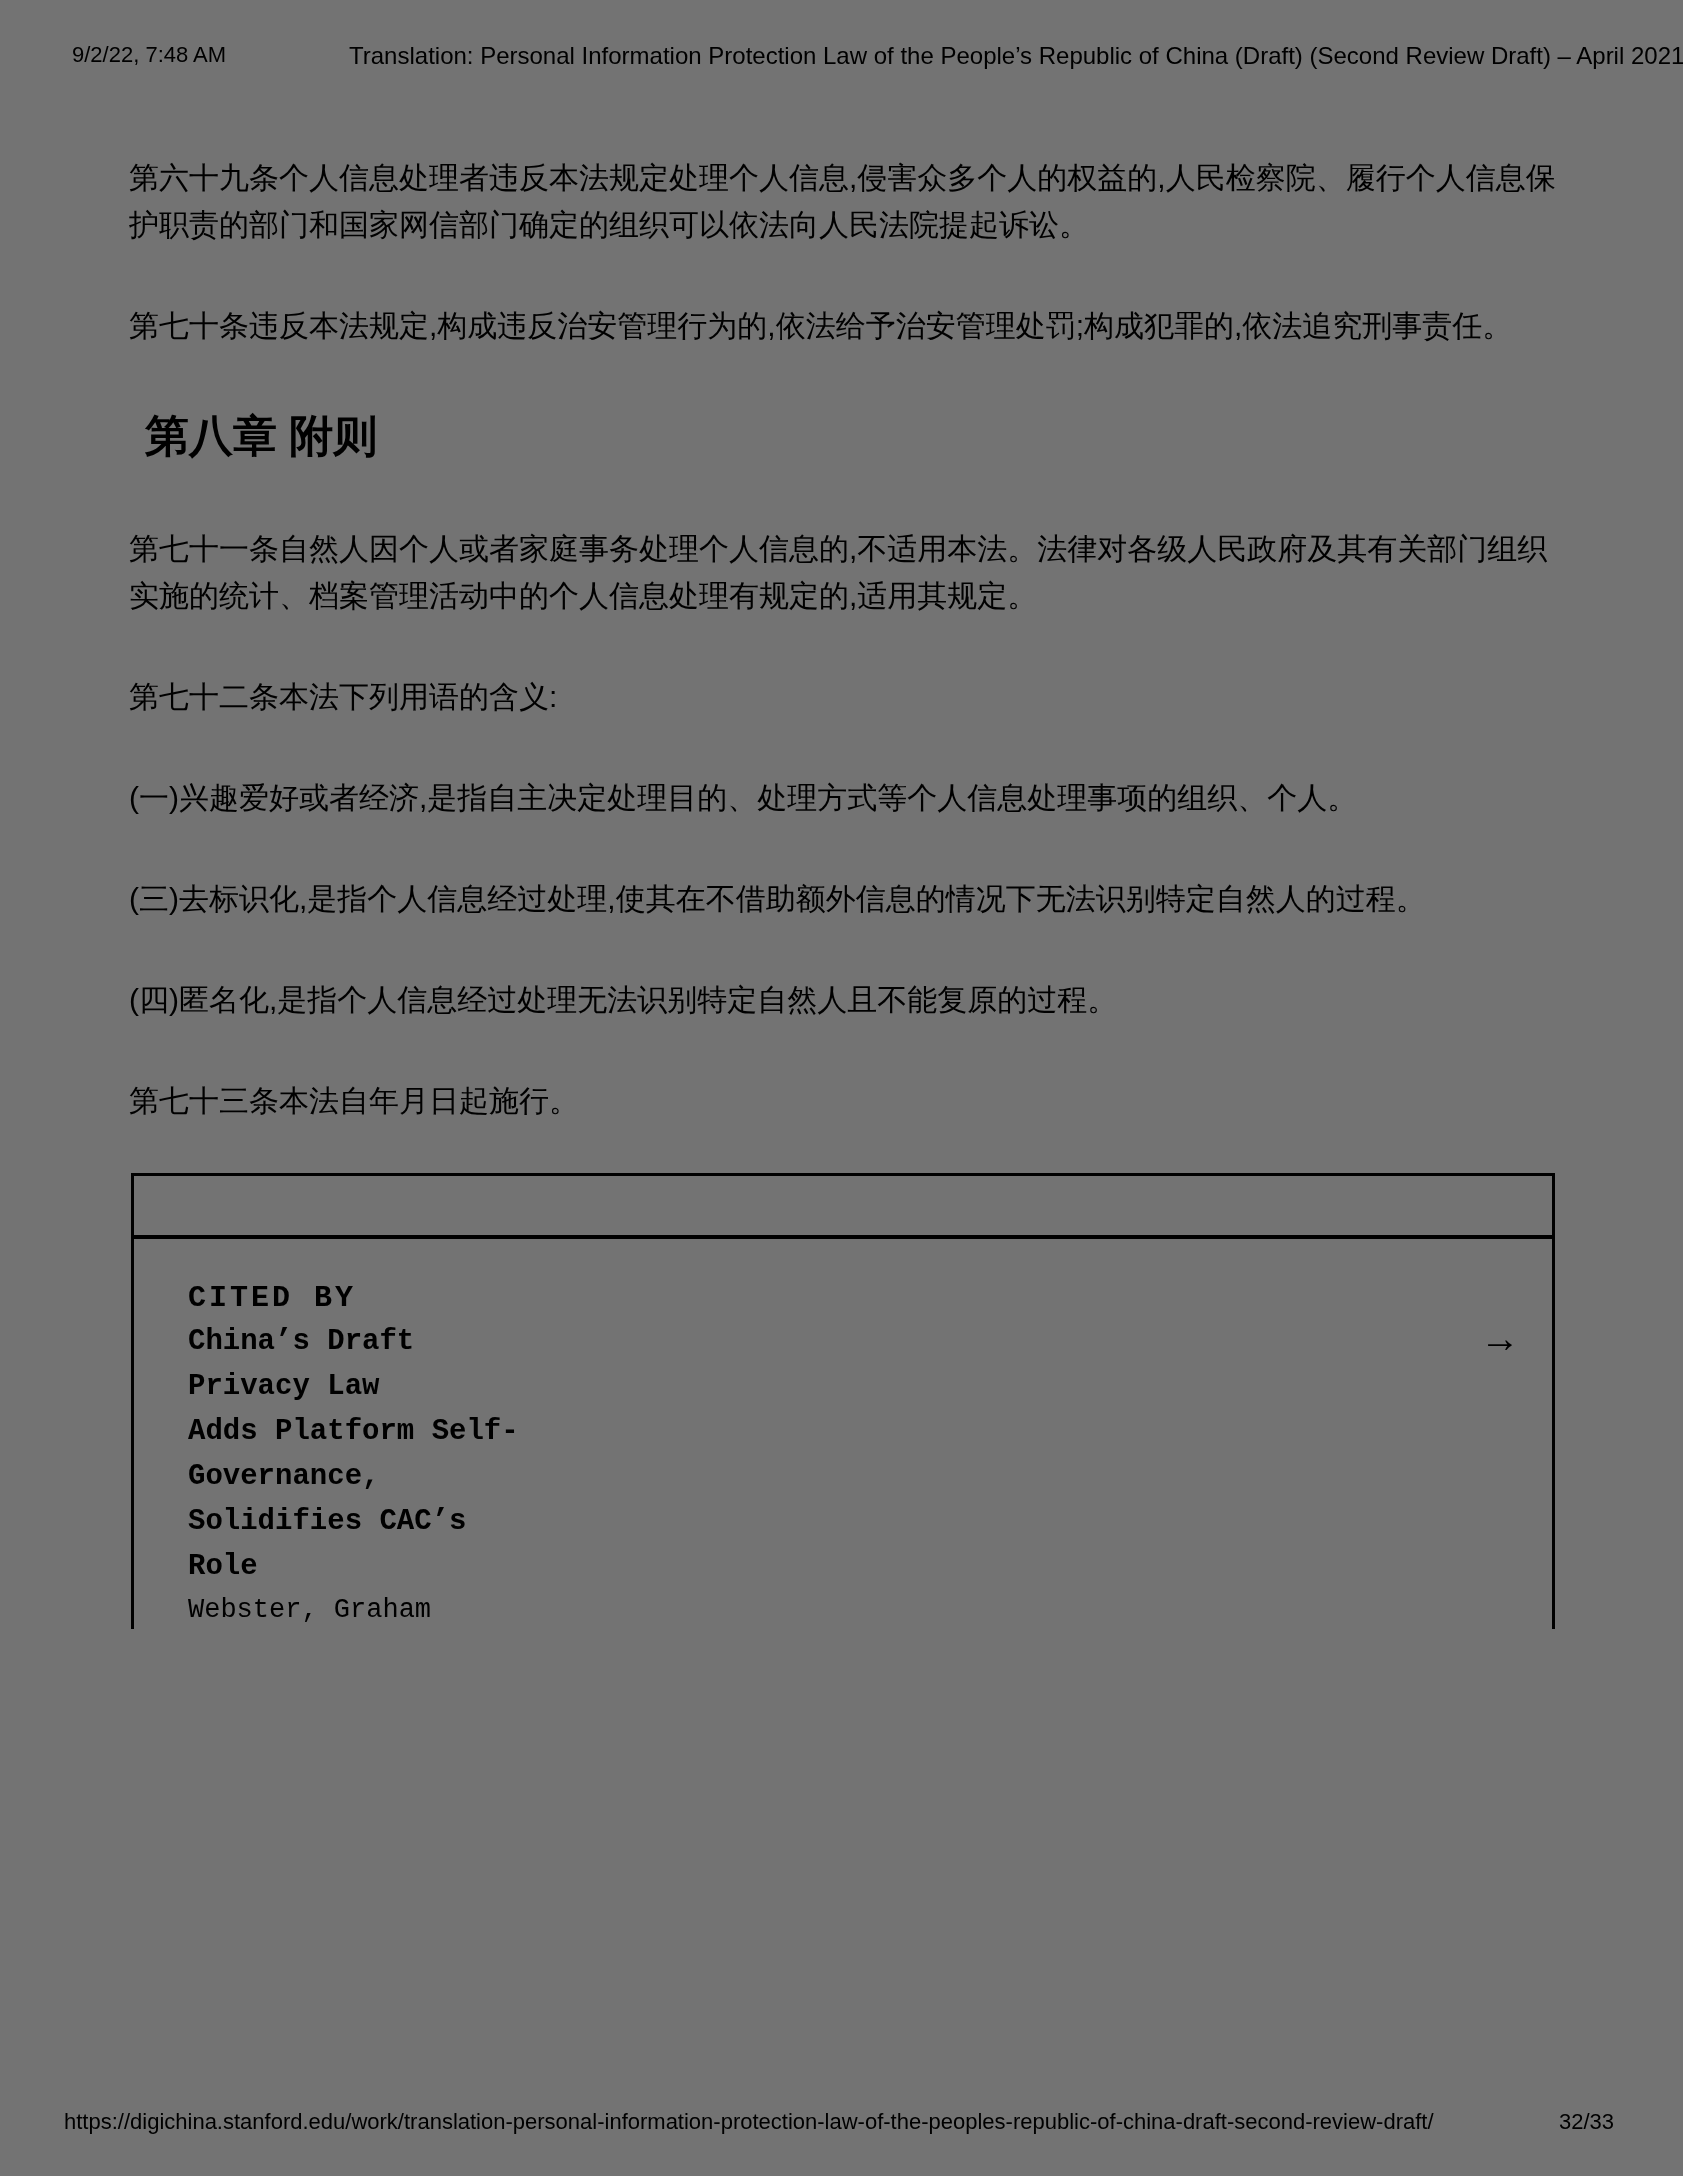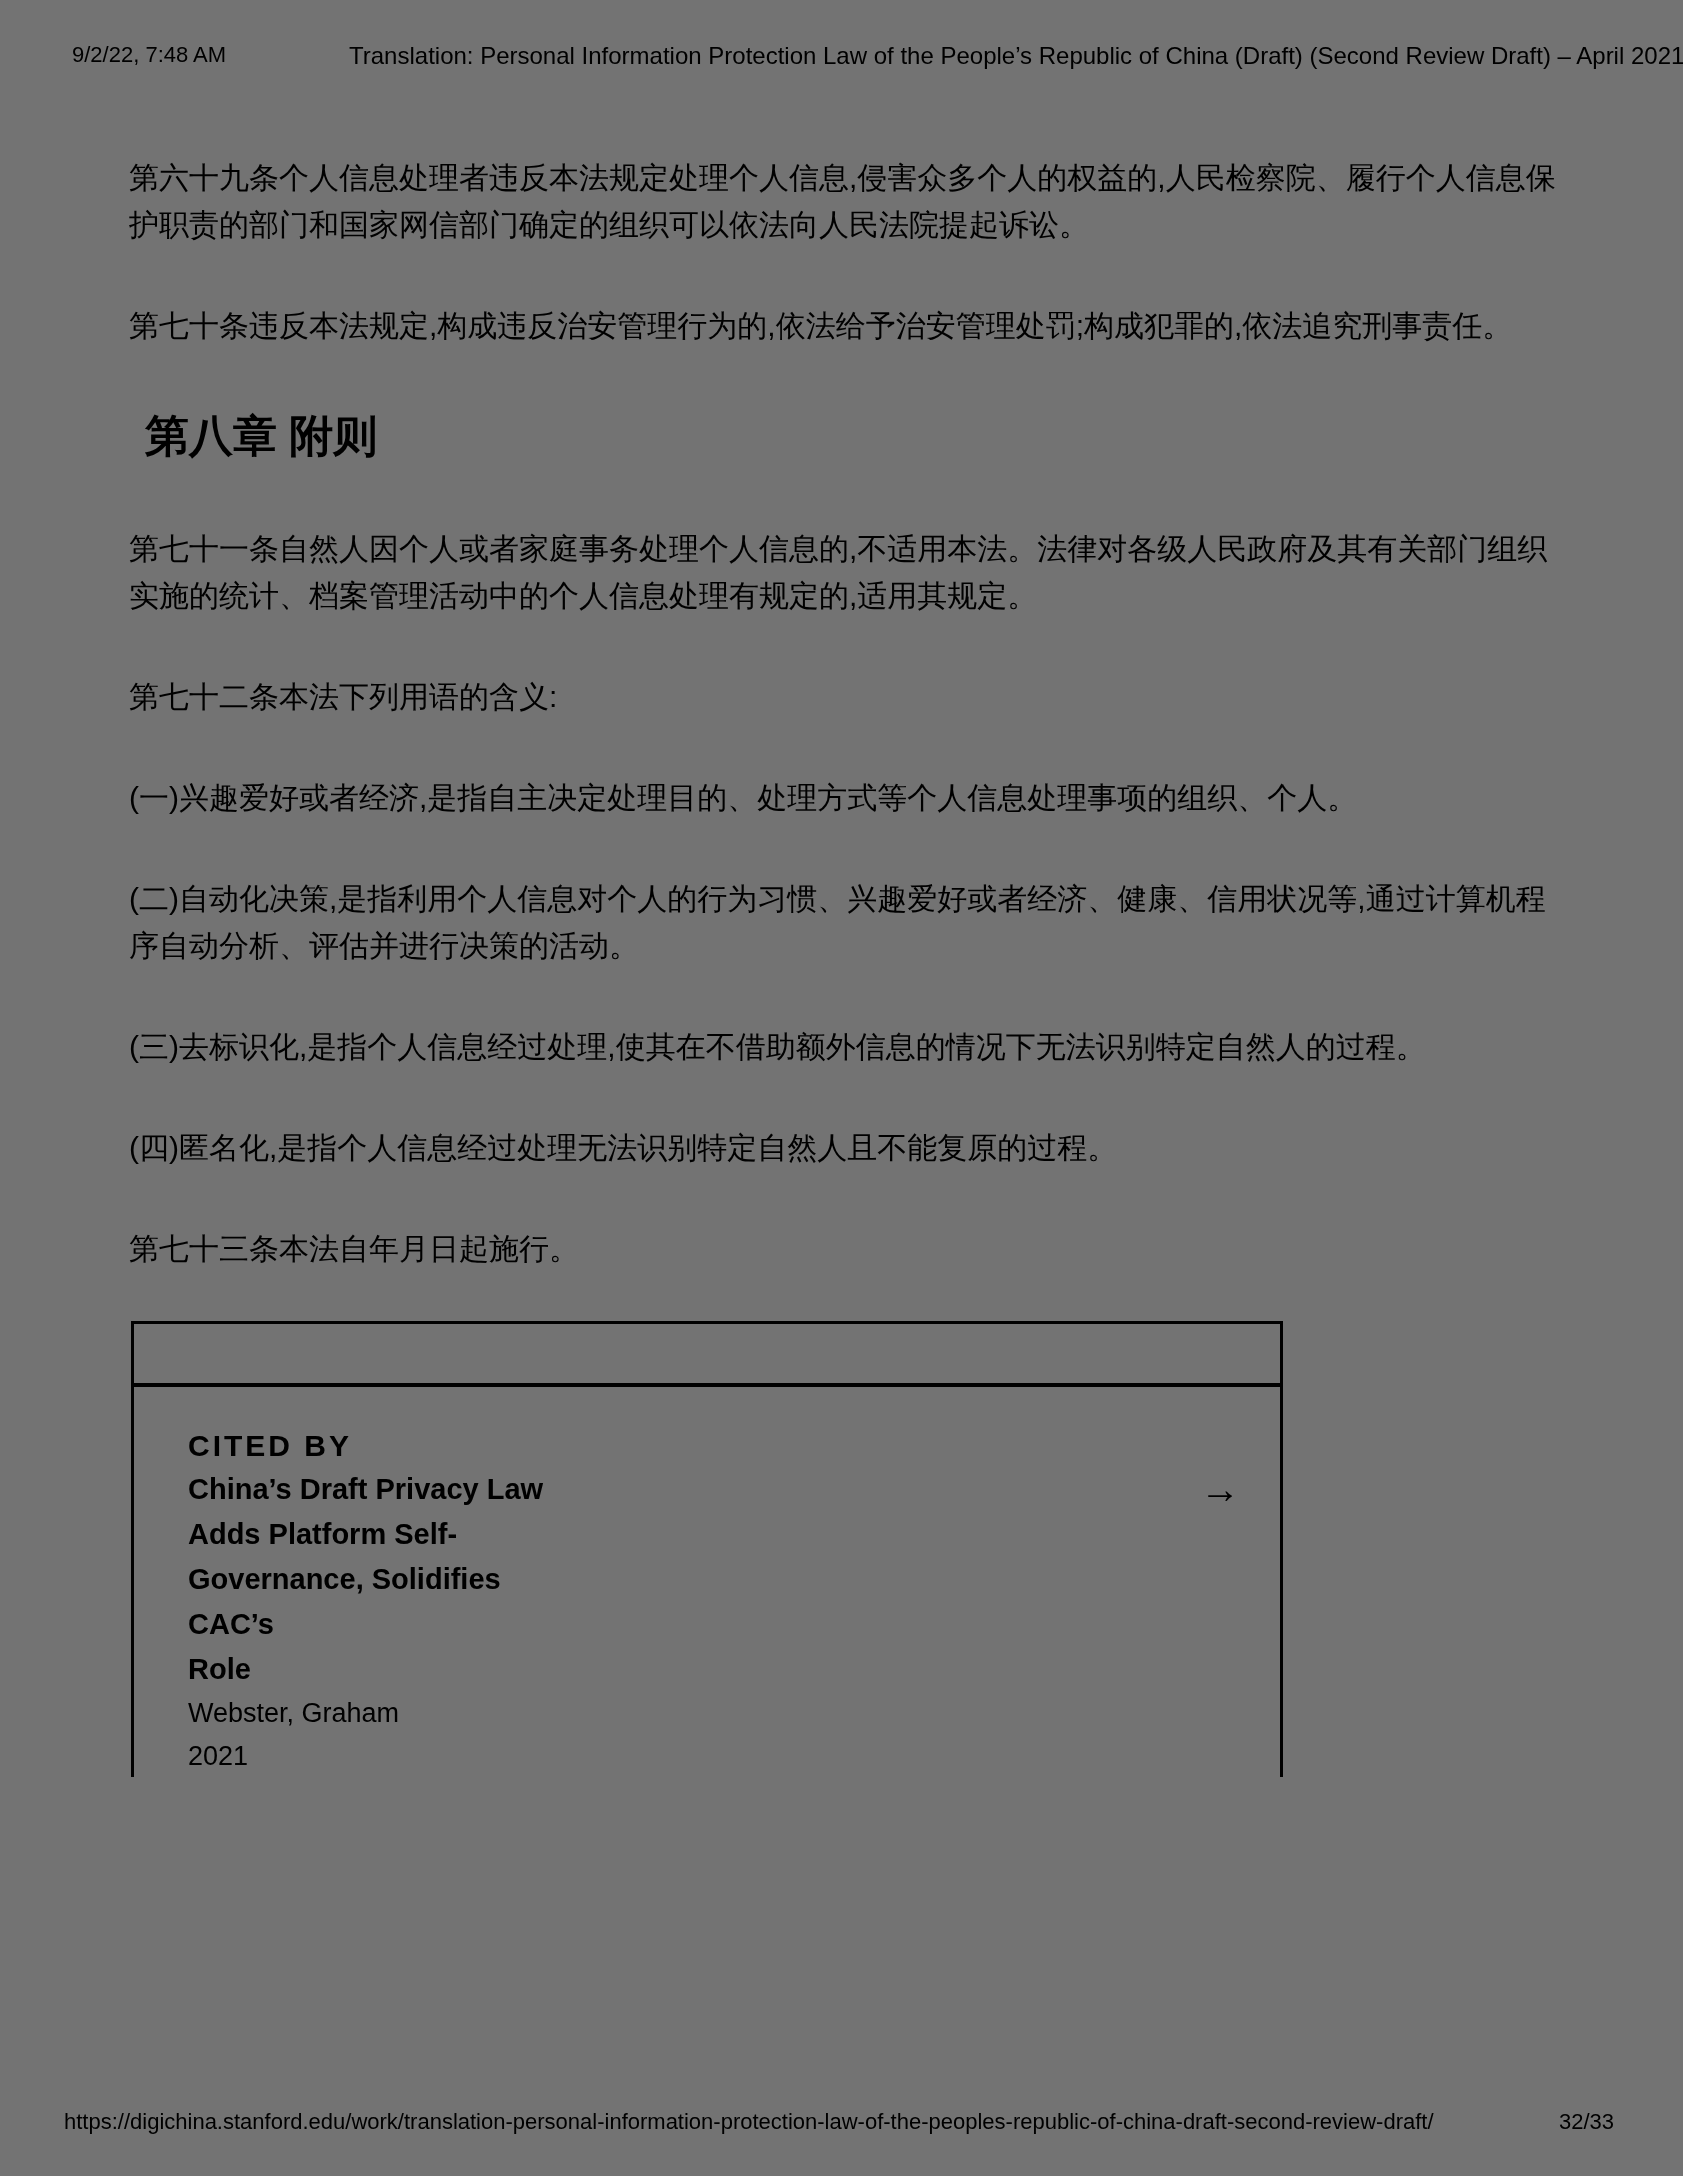--- a/index.html
+++ b/index.html
@@ -45,25 +45,26 @@
     font-size: 44px;
     line-height: 61px;
     font-weight: 700;
     margin: 56px 0 59px 16px;
   }
 
   
   .cited-card {
     box-sizing: border-box;
     margin-left: 2px;
-    width: 1152px;
+    width: 1424px;
     height: 456px;
     border: 3px solid #000000;
     border-bottom: none;
     overflow: hidden;
+    font-family: Liberation Mono, monospace;
   }
   .card-top {
     height: 59px;
     border-bottom: 4px solid #000000;
   }
   .card-body {
     position: relative;
     padding: 40px 40px 0 54px;
   }
   .cited-heading {
@@ -119,21 +120,20 @@
 
   <div class="content">
     <p class="body-para">第六十九条个人信息处理者违反本法规定处理个人信息,侵害众多个人的权益的,人民检察院、履行个人信息保护职责的部门和国家网信部门确定的组织可以依法向人民法院提起诉讼。</p>
     <p class="body-para">第七十条违反本法规定,构成违反治安管理行为的,依法给予治安管理处罚;构成犯罪的,依法追究刑事责任。</p>
 
     <h1 class="chapter">第八章 附则</h1>
 
     <p class="body-para">第七十一条自然人因个人或者家庭事务处理个人信息的,不适用本法。法律对各级人民政府及其有关部门组织实施的统计、档案管理活动中的个人信息处理有规定的,适用其规定。</p>
     <p class="body-para">第七十二条本法下列用语的含义:</p>
     <p class="body-para">(一)兴趣爱好或者经济,是指自主决定处理目的、处理方式等个人信息处理事项的组织、个人。</p>
-    <p class="body-para">(二)自动化决策,是指利用个人信息对个人的行为习惯、兴趣爱好或者经济、健康、信用状况等,通过计算机程序自动分析、评估并进行决策的活动。</p>
     <p class="body-para">(三)去标识化,是指个人信息经过处理,使其在不借助额外信息的情况下无法识别特定自然人的过程。</p>
     <p class="body-para">(四)匿名化,是指个人信息经过处理无法识别特定自然人且不能复原的过程。</p>
     <p class="body-para">第七十三条本法自年月日起施行。</p>
 
     <div class="cited-card">
       <div class="card-top"></div>
       <div class="card-body">
         <h2 class="cited-heading">CITED BY</h2>
         <div class="citation">
           <div class="citation-title">

